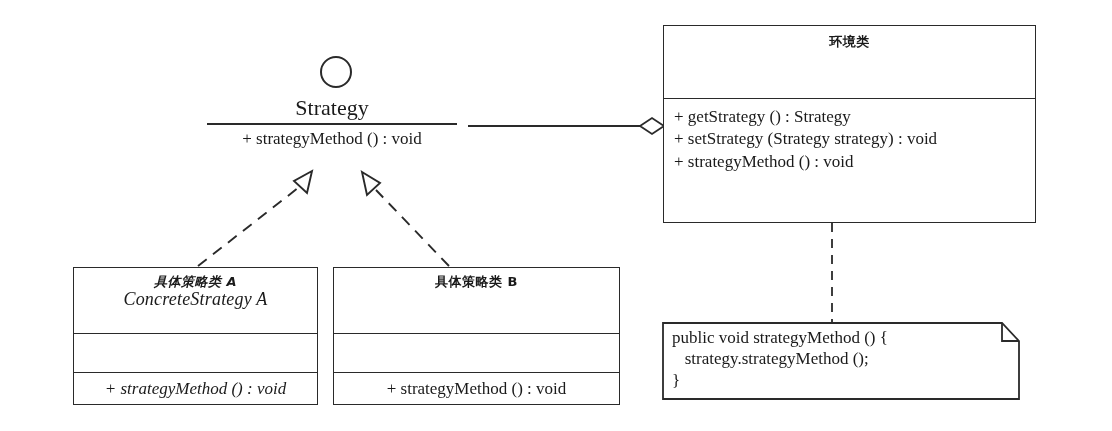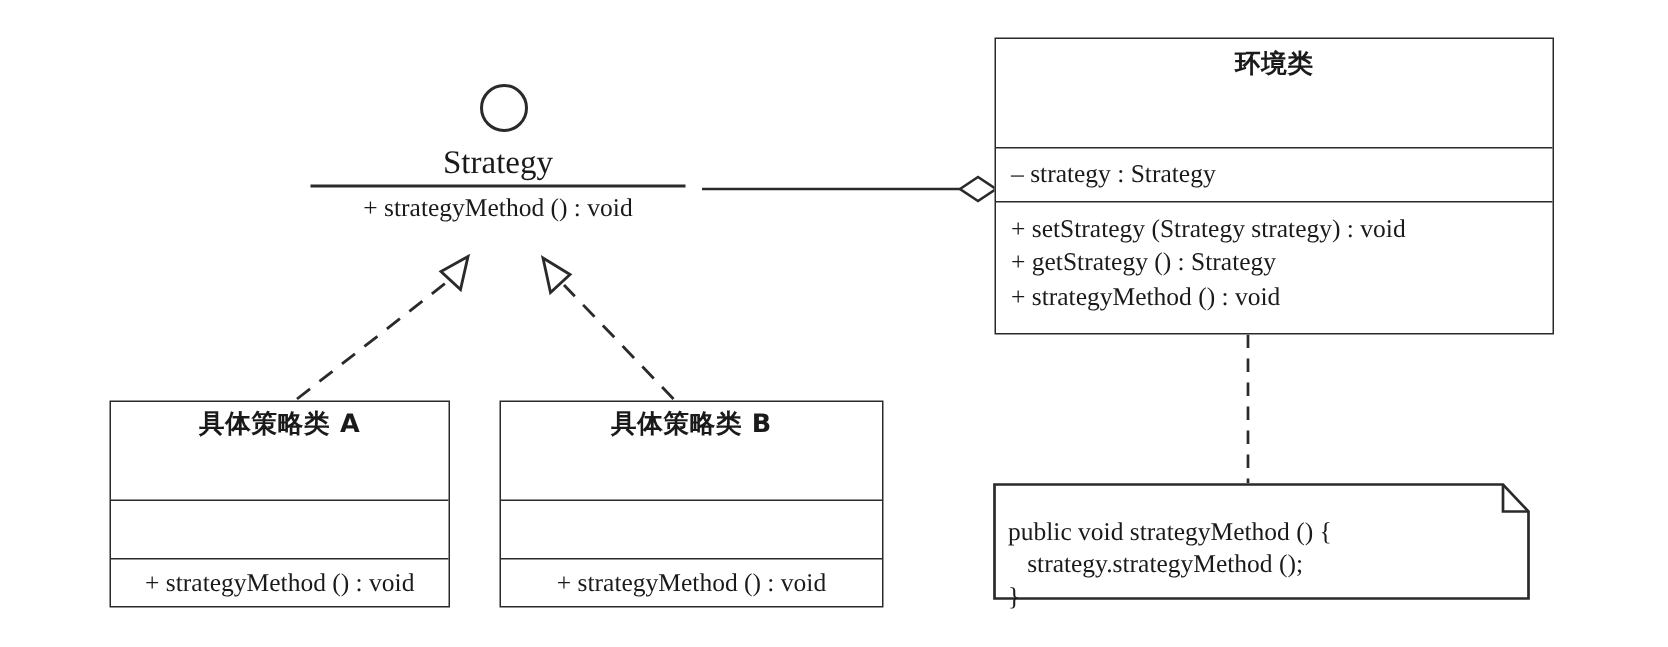--- a/index.html
+++ b/index.html
@@ -42,21 +42,21 @@
     border-top: 1.6px solid #2a2a2a;
   }
   .cname {
     text-align: center;
     line-height: 1.16;
   }
   .cname .zh {
     display: block;
     font-family: "DejaVu Sans", "Liberation Sans", sans-serif;
     font-weight: bold;
-    font-size: 17px;
+    font-size: 13px;
     letter-spacing: 0.5px;
     text-align: center;
   }
   .cname .en {
     display: block;
     font-size: 18px;
     letter-spacing: 0.2px;
   }
   .member {
     font-size: 17px;
@@ -112,38 +112,38 @@
     position: absolute;
     left: 0;
     top: 76px;
     width: 250px;
     text-align: center;
     font-size: 17px;
     white-space: nowrap;
   }
 
   
-  #concrete-a { left: 73px;  top: 267px; width: 227px; height: 138px; }
-  #concrete-b { left: 333px; top: 267px; width: 256px; height: 138px; }
+  #concrete-a { left: 73px;  top: 267px; width: 245px; height: 138px; font-style: italic; }
+  #concrete-b { left: 333px; top: 267px; width: 287px; height: 138px; }
   .concrete .c-head  { height: 65px; padding-top: 6px; }
   .concrete .c-attrs { height: 39px; }
   .concrete .c-ops   { height: 34px; padding-top: 5px; }
   .concrete .member  { text-align: center; }
 
   
   #code-note {
     position: absolute;
     left: 662px;
     top: 322px;
     width: 358px;
     height: 78px;
   }
   #code-note .note-body {
     position: absolute;
-    left: 0; top: 17px;
+    left: 0; top: 0;
     width: 100%; height: 100%;
     box-sizing: border-box;
     padding: 5px 10px;
     font-size: 17px;
     line-height: 1.26;
     white-space: pre;
   }
   #note-shape { position: absolute; left: 0; top: 0; }
 </style>
 </head>
@@ -171,34 +171,32 @@
     <div id="strategy-rule"></div>
     <div id="strategy-op" class="member">+ strategyMethod () : void</div>
   </div>
 
   <div id="context-class" class="umlbox">
     <div class="compartment c-head">
       <div class="cname">
         <span class="zh">环境类</span>
       </div>
     </div>
-    <div class="compartment c-attrs">
-      <div class="member">– strategy : Strategy</div>
-    </div>
     <div class="compartment c-ops">
+      <div class="member">+ getStrategy () : Strategy</div>
       <div class="member">+ setStrategy (Strategy strategy) : void</div>
-      <div class="member">+ getStrategy () : Strategy</div>
       <div class="member">+ strategyMethod () : void</div>
     </div>
   </div>
 
   <div id="concrete-a" class="umlbox concrete">
     <div class="compartment c-head">
       <div class="cname">
         <span class="zh">具体策略类 A</span>
+        <span class="en">ConcreteStrategy A</span>
       </div>
     </div>
     <div class="compartment c-attrs"></div>
     <div class="compartment c-ops">
       <div class="member">+ strategyMethod () : void</div>
     </div>
   </div>
 
   <div id="concrete-b" class="umlbox concrete">
     <div class="compartment c-head">

